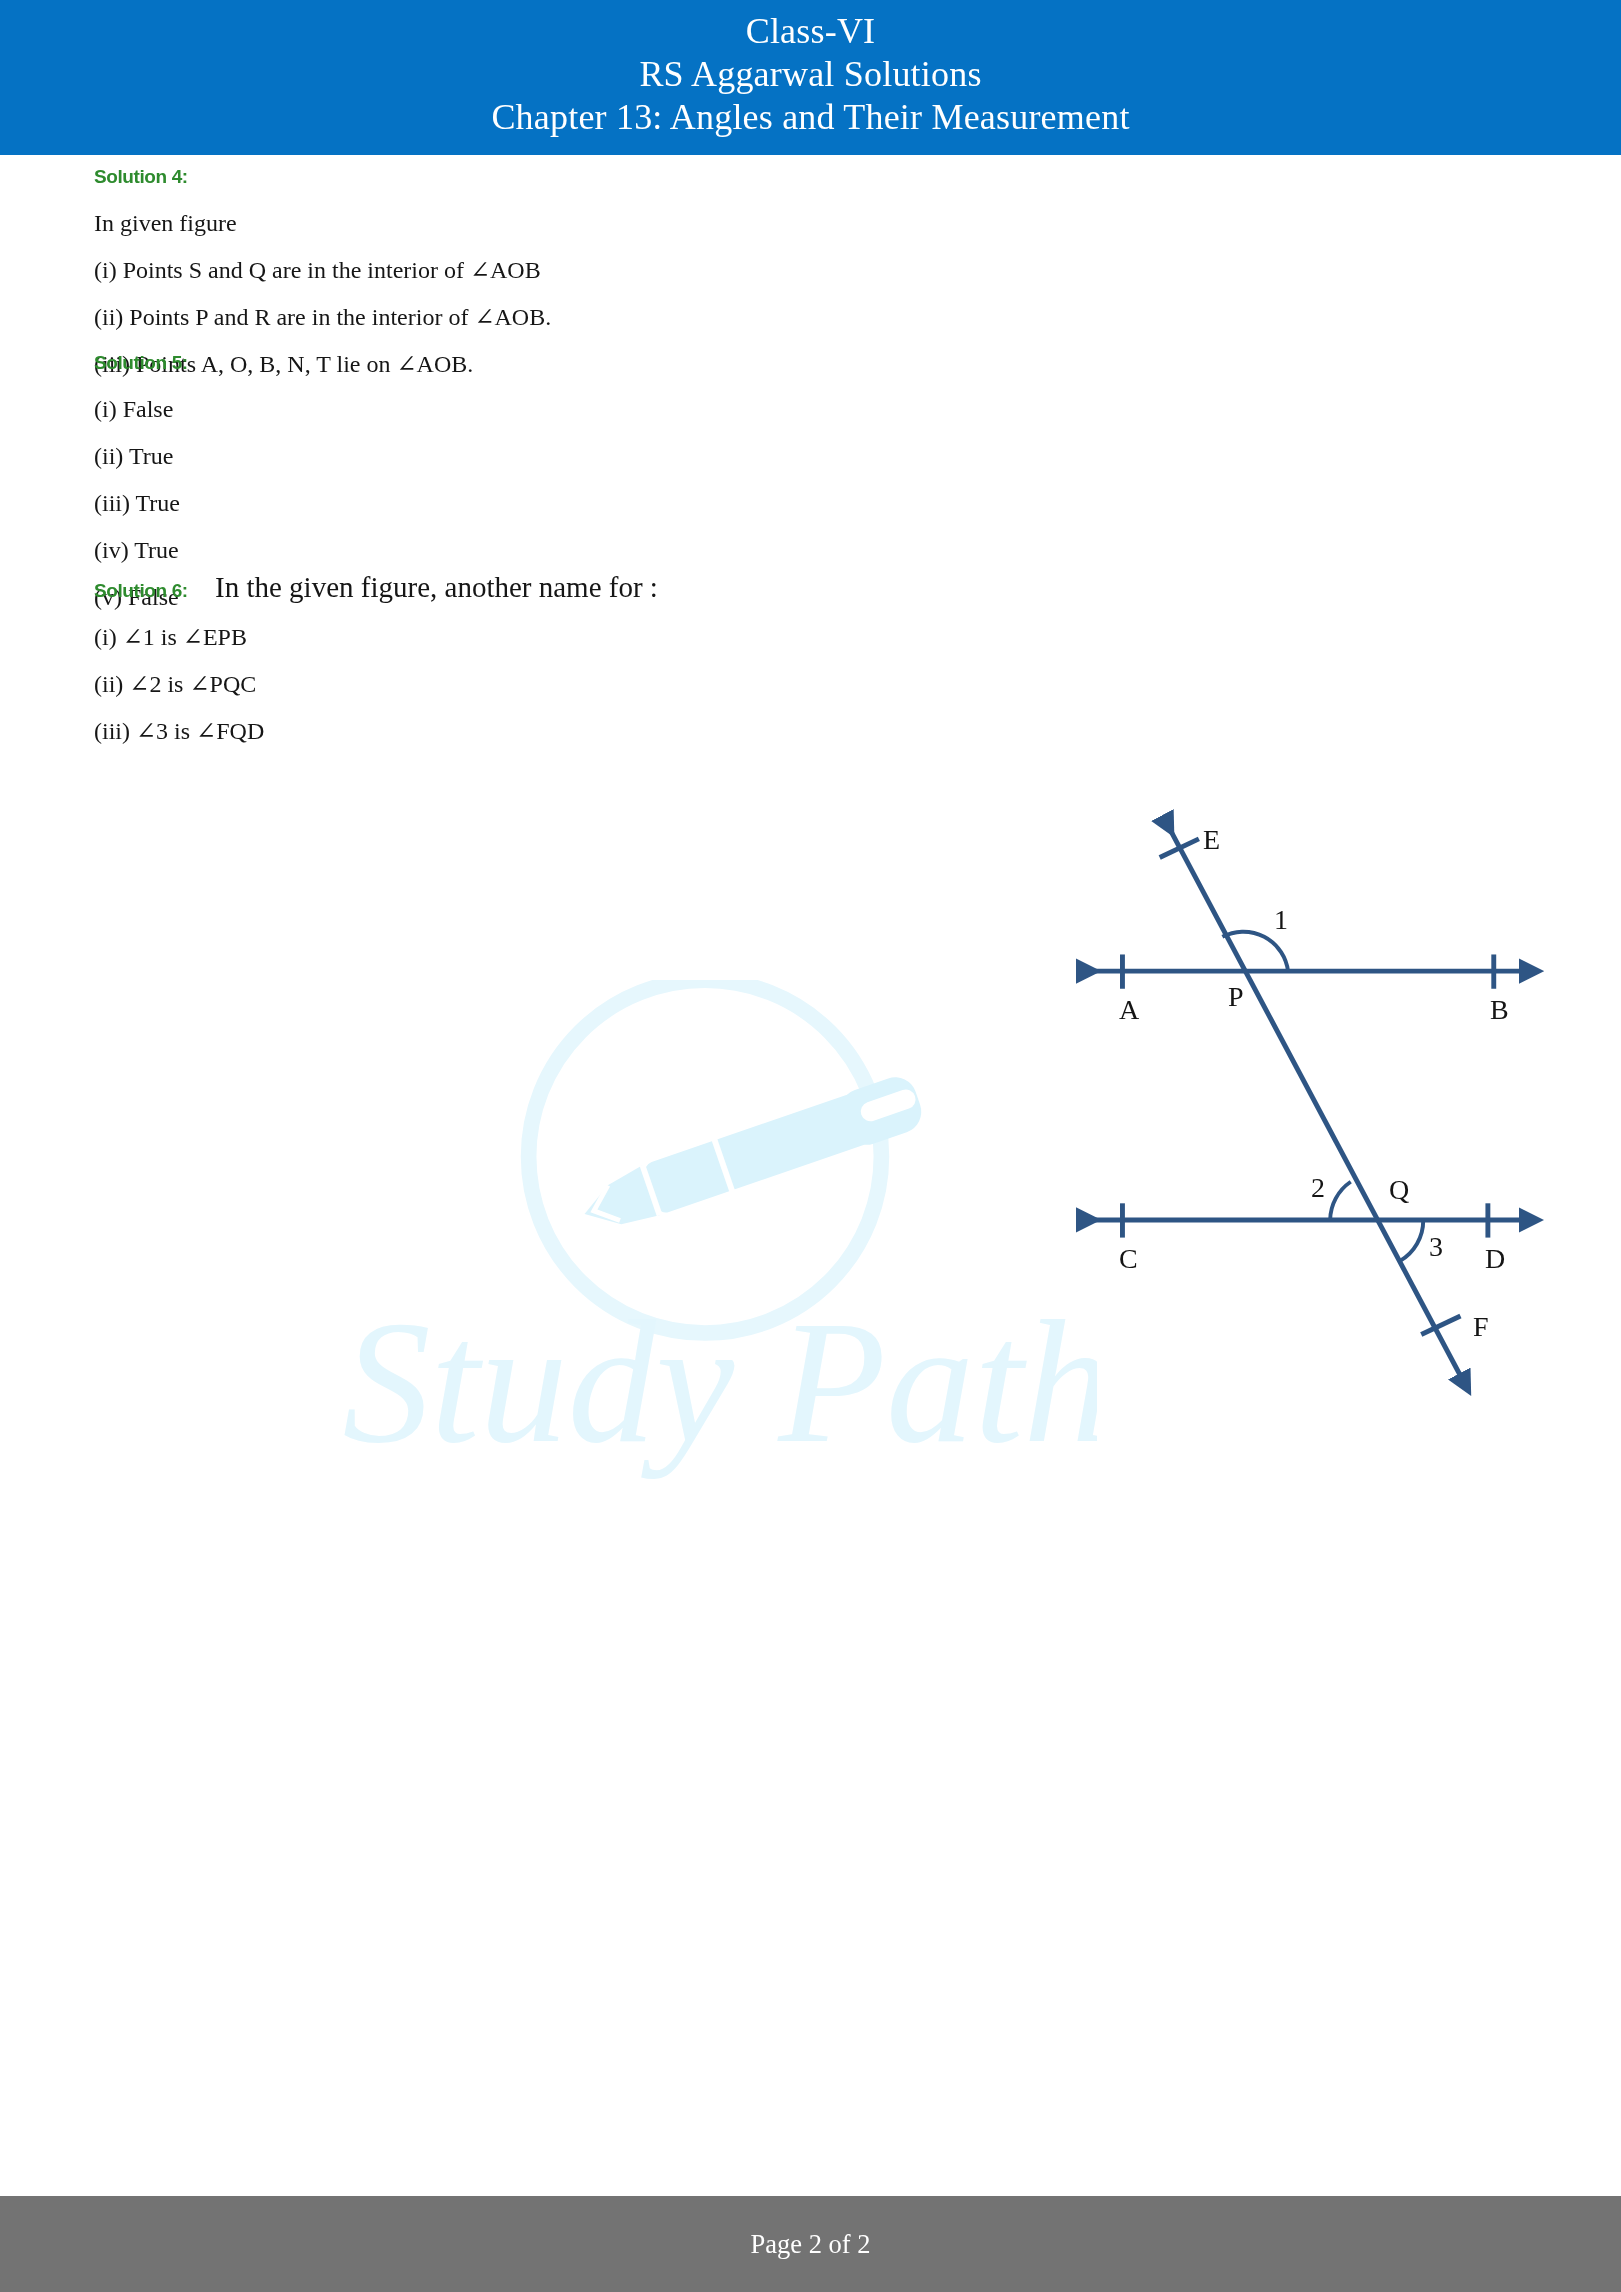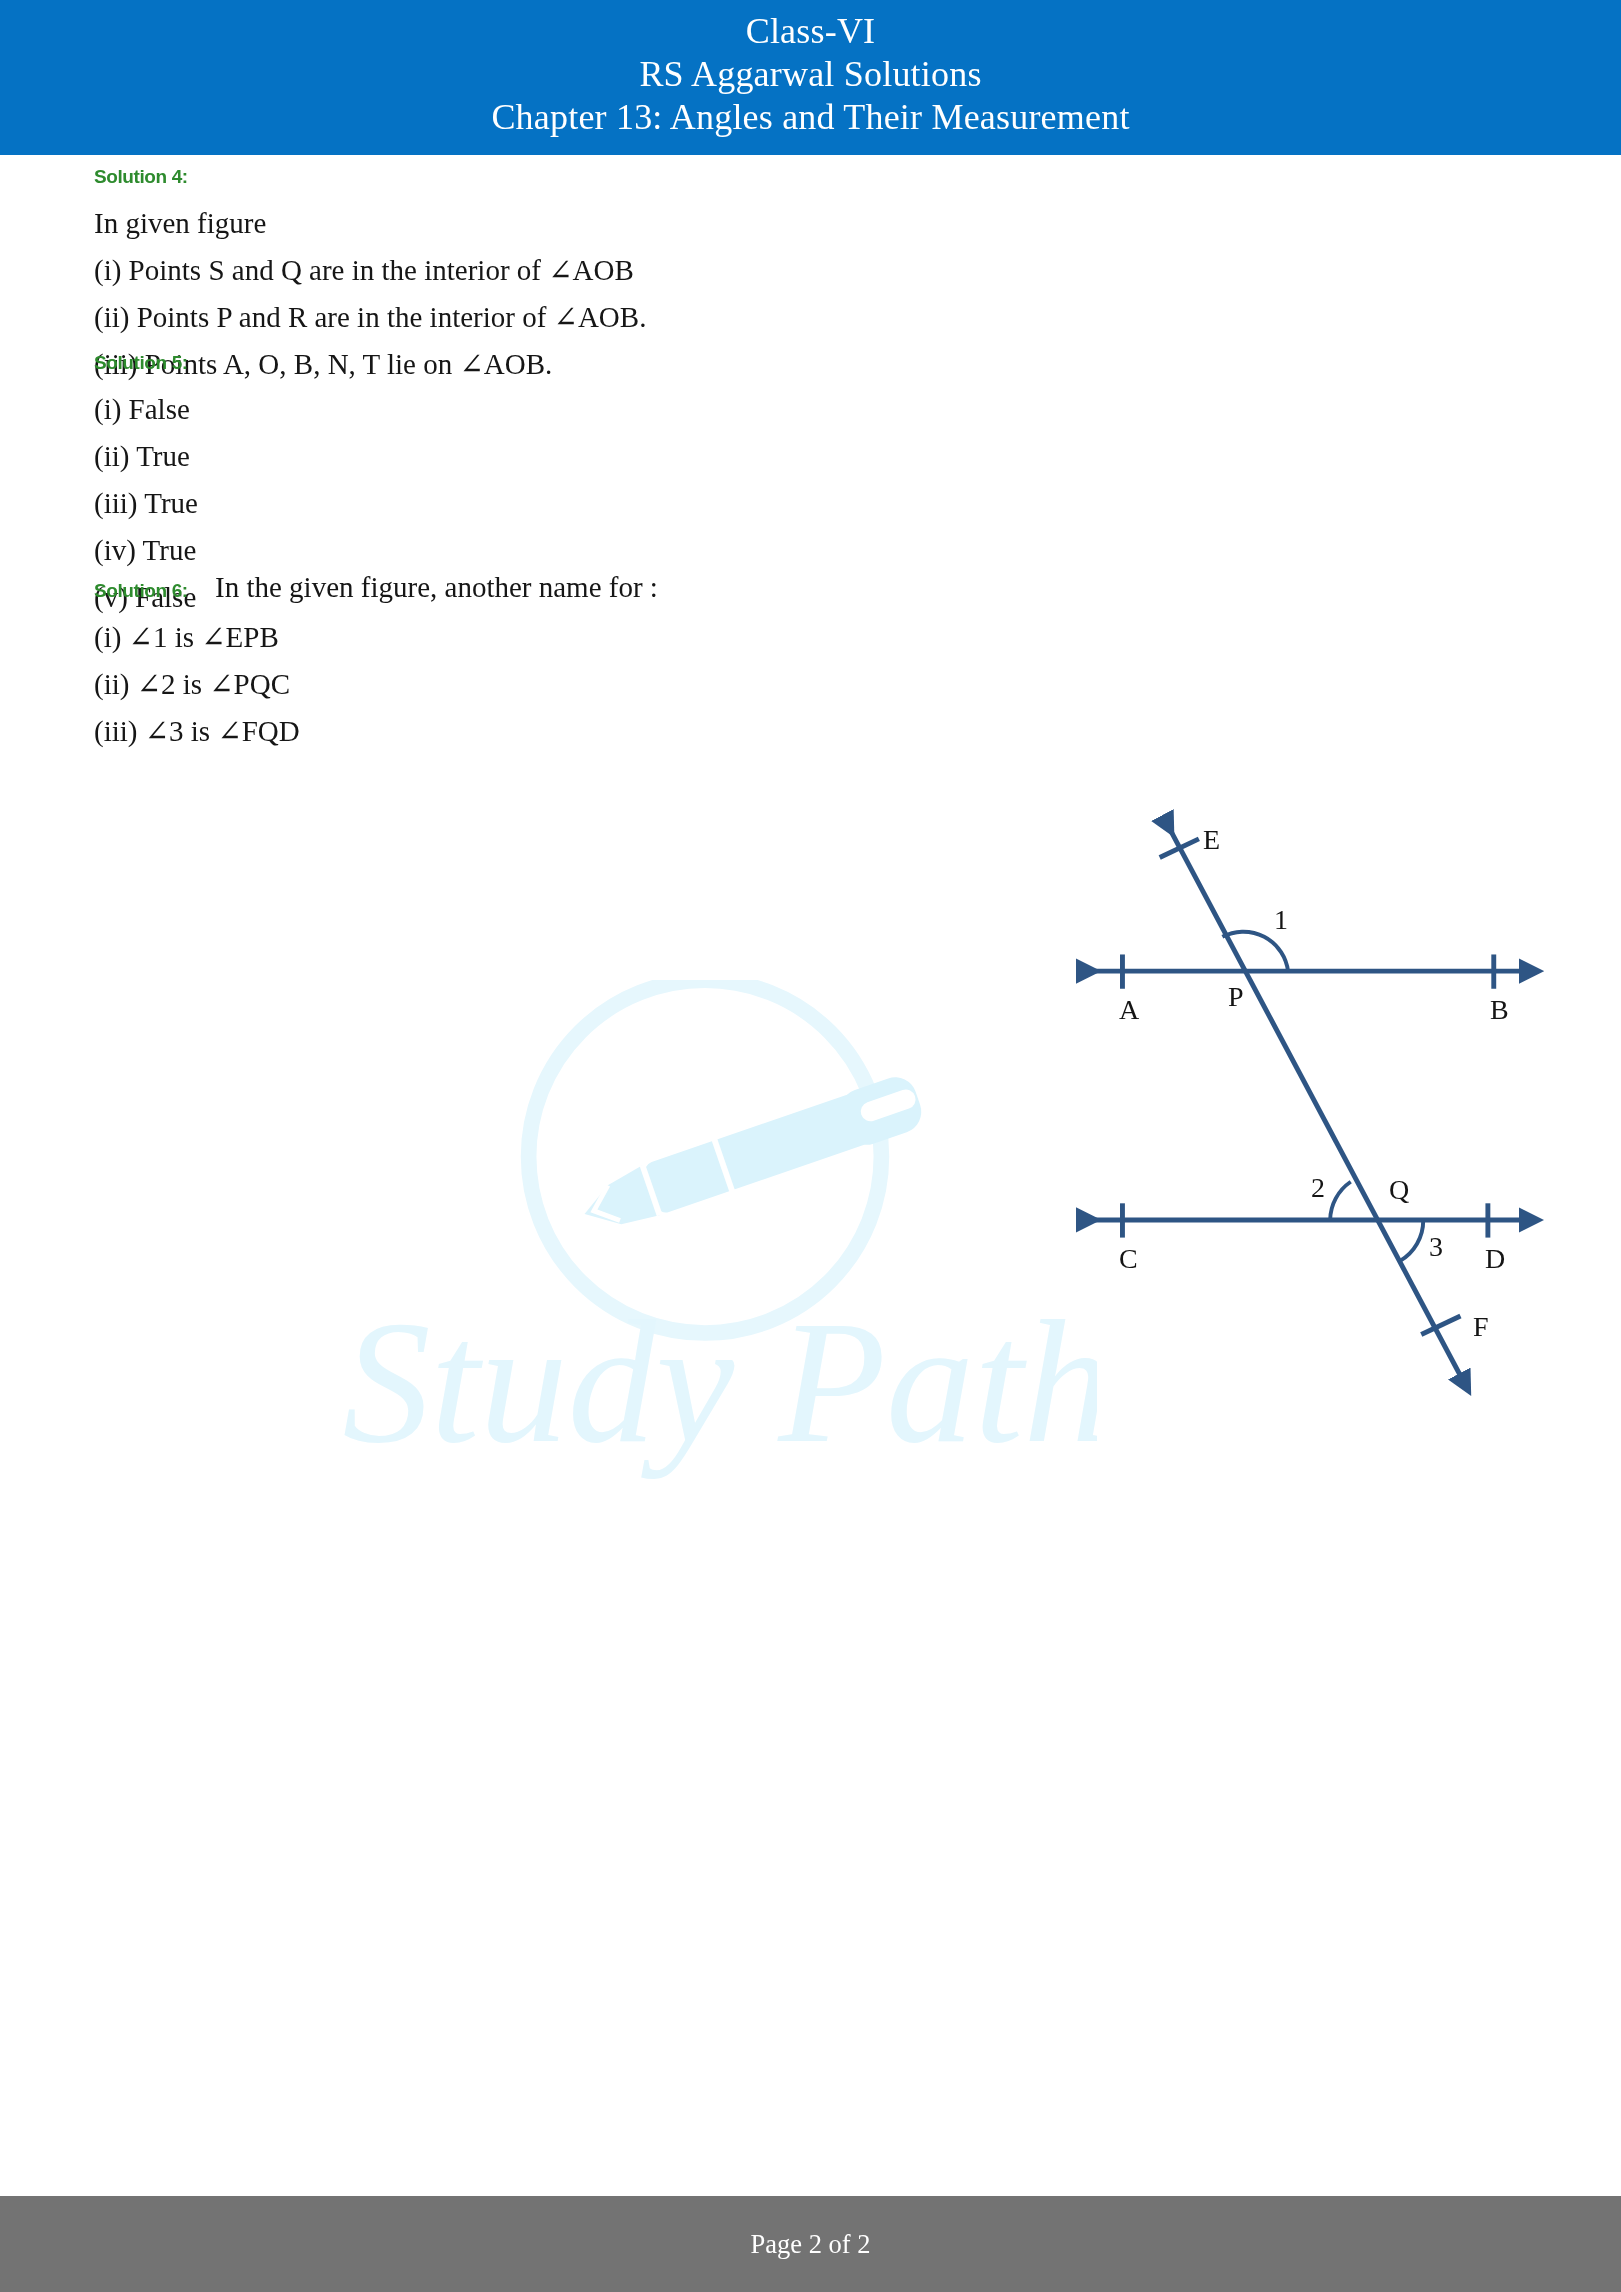--- a/index.html
+++ b/index.html
@@ -78,21 +78,21 @@
     font-family: "Liberation Sans", "DejaVu Sans", sans-serif;
     font-weight: bold;
     font-size: 19px;
     line-height: 41px;
     letter-spacing: -0.4px;
     display: inline-block;
   }
   .sol-line {
     color: #161616;
     font-family: "Liberation Serif", "DejaVu Serif", serif;
-    font-size: 29px;
+    font-size: 24px;
     line-height: 47px;
     white-space: nowrap;
   }
   .inline-after {
     color: #161616;
     font-family: "Liberation Serif", "DejaVu Serif", serif;
     font-size: 29px;
     line-height: 41px;
     margin-left: 20px;
   }

